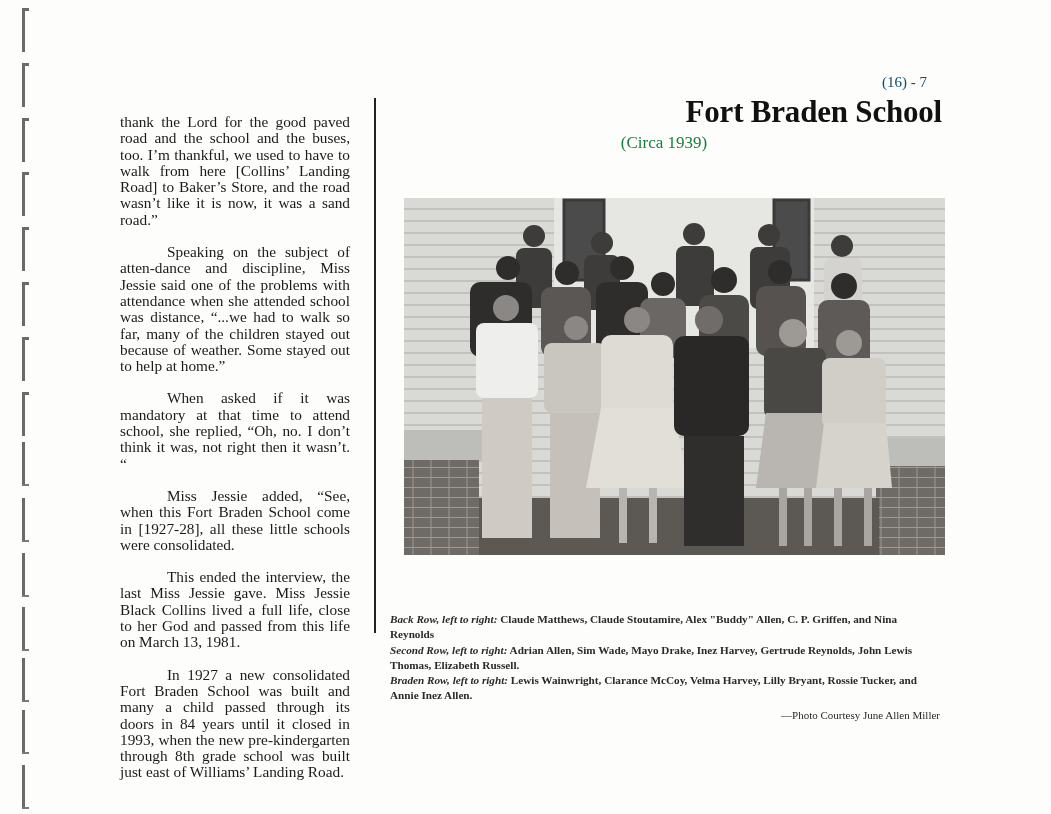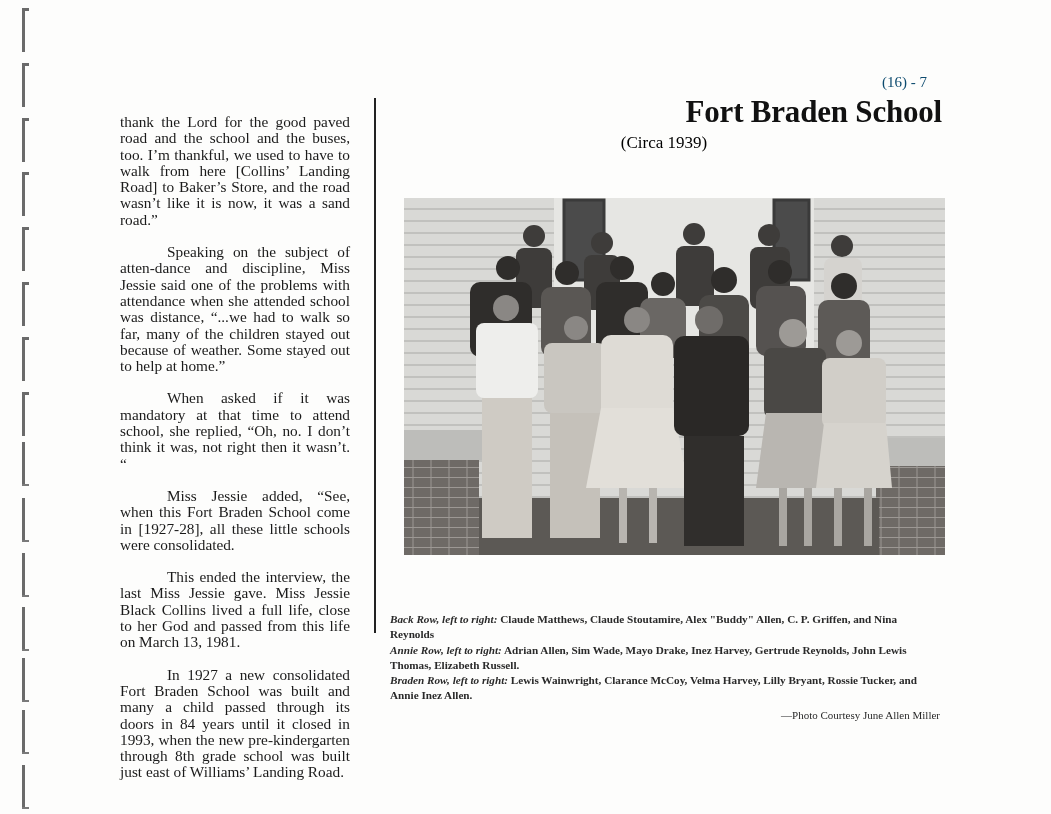--- a/index.html
+++ b/index.html
@@ -35,21 +35,21 @@
 
   .page-number {
     position:absolute; right:124px; top:74px; font-size:15px; color:#0c4a6e;
   }
   .title {
     position:absolute; left:386px; width:556px; top:94px; text-align:right;
     font-size:31px; font-weight:bold; color:#111; letter-spacing:-0.2px;
   }
   .subtitle {
     position:absolute; left:386px; width:556px; top:133px; text-align:center;
-    font-size:17px; color:#000000;
+    font-size:17px; color:#15803d;
   }
 
   .photo {
     position:absolute; left:404px; top:198px; width:541px; height:357px;
     background:#cfcfcc; overflow:hidden;
   }
   .photo svg { display:block; width:100%; height:100%; }
 
   .caption {
     position:absolute; left:390px; top:612px; width:552px;
@@ -178,19 +178,19 @@
       </g>
     </g>
   </svg>
 </div>
 
 <div class="caption">
   <p>
     <em>Back Row, left to right:</em><span> Claude Matthews, Claude Stoutamire, Alex "Buddy" Allen, C. P. Griffen, and Nina Reynolds</span>
   </p>
   <p>
-    <em>Annie Row, left to right:</em><span> Adrian Allen, Sim Wade, Mayo Drake, Inez Harvey, Gertrude Reynolds, John Lewis Thomas, Elizabeth Russell.</span>
+    <em>Second Row, left to right:</em><span> Adrian Allen, Sim Wade, Mayo Drake, Inez Harvey, Gertrude Reynolds, John Lewis Thomas, Elizabeth Russell.</span>
   </p>
   <p>
     <em>Braden Row, left to right:</em><span> Lewis Wainwright, Clarance McCoy, Velma Harvey, Lilly Bryant, Rossie Tucker, and Annie Inez Allen.</span>
   </p>
 </div>
 <div class="credit">—Photo Courtesy June Allen Miller</div>
 
 </body></html>

